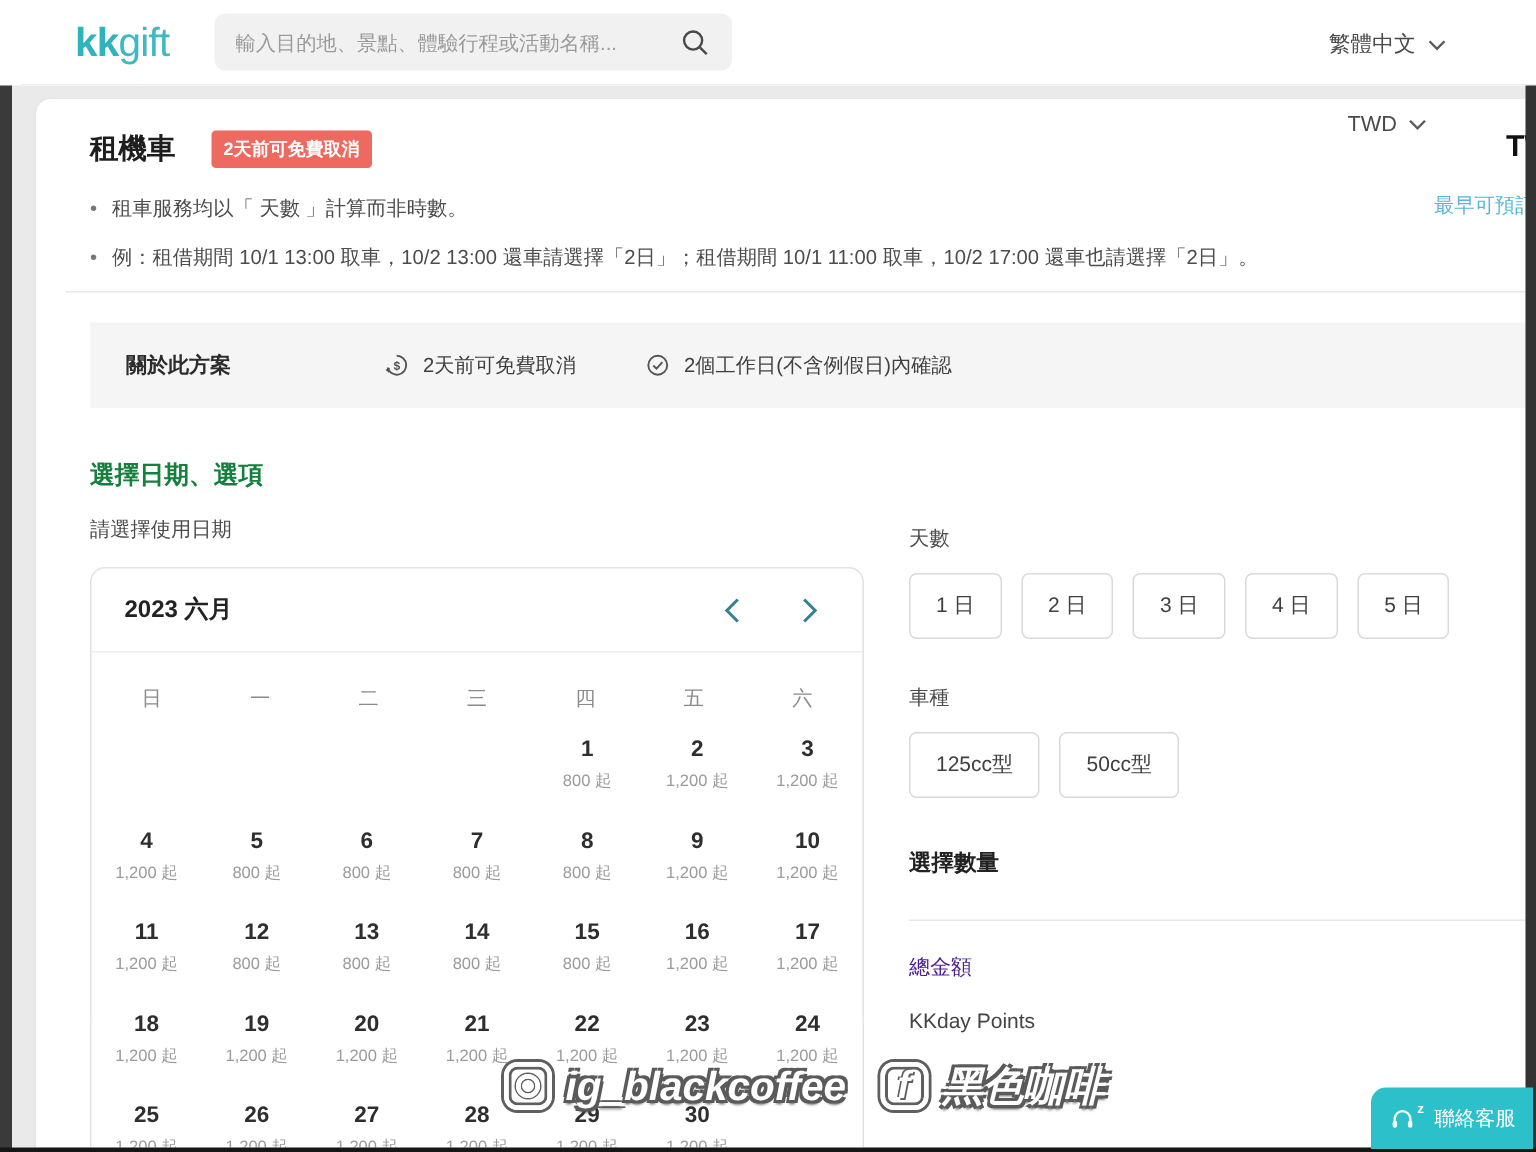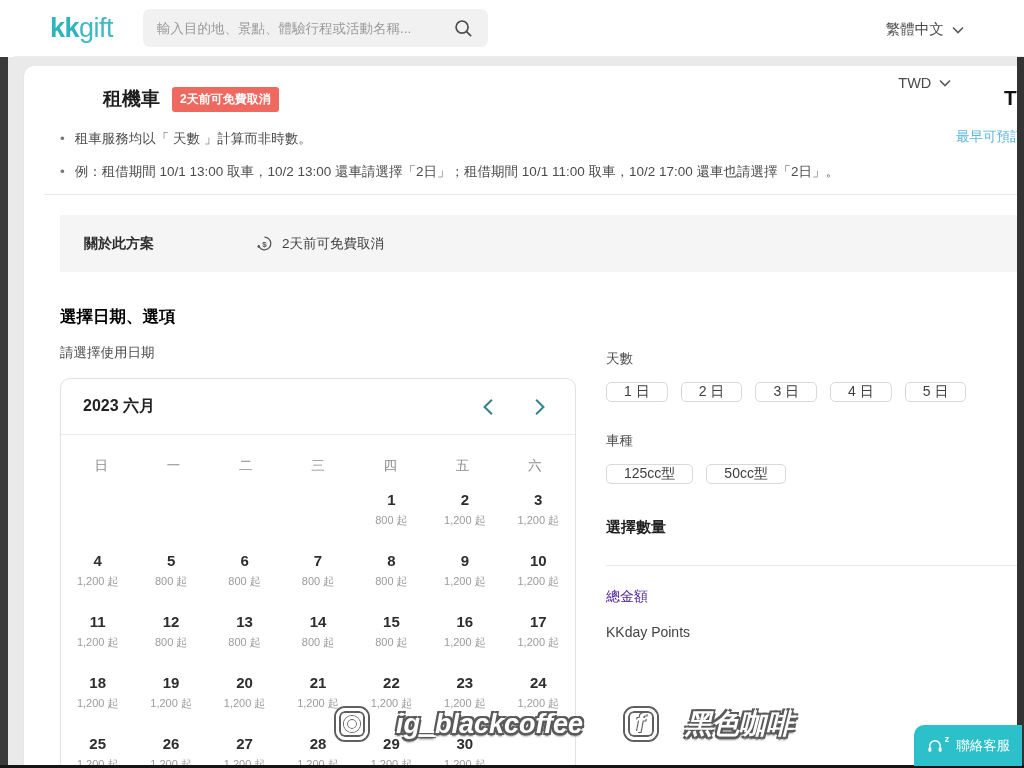--- a/index.html
+++ b/index.html
@@ -25,38 +25,38 @@
   
   .page-bg { position:absolute; left:8px; right:7px; top:57px; bottom:3px; background:#eaeaea; z-index:1; }
   .frame-left  { position:absolute; left:0; top:57px; bottom:0; width:8px; background:#3a3a3a; z-index:20; }
   .frame-right { position:absolute; right:0; top:57px; bottom:0; width:7px; background:#333; z-index:20; }
   .frame-bottom{ position:absolute; left:0; right:0; bottom:0; height:3px; background:#161616; z-index:21; }
 
   
   .card { position:absolute; left:24px; right:7px; top:66px; bottom:3px; background:#fff;
           border-radius:10px 0 0 0; overflow:hidden; z-index:2; box-shadow:0 1px 3px rgba(0,0,0,.05); }
   .card-inner { padding:20px 0 0 36px; }
-  .title-row { display:flex; align-items:center; gap:12px;margin-left:43px; }
+  .title-row { display:flex; align-items:center; gap:24px; }
   .product-title { font-size:19px; font-weight:700; color:#1e1e1e; }
   .badge { background:#ee6a60; color:#fff; font-size:12px; font-weight:700; padding:4px 8px; border-radius:3px; }
   .bullets { list-style:none; margin-top:17px; }
   .bullets li { display:flex; gap:10px; font-size:13.5px; color:#4c4c4c; margin-bottom:13px; line-height:1.45; }
   .bullets .dot { color:#777; }
   .card-divider { height:1px; background:#e8e8e8; margin:8px 0 0 -16px; }
 
   .about-bar { margin-top:20px; background:#f5f5f5; height:57px; display:flex; align-items:center; padding:0 24px; }
   .about-label { font-size:14px; font-weight:700; color:#2c2c2c; width:172px; }
   .about-item { display:flex; align-items:center; gap:9px; font-size:13.5px; color:#3f3f3f; margin-right:46px; }
 
   .top-price { position:absolute; top:87px; left:1004px; font-size:20px; font-weight:700; color:#111;
                z-index:6; white-space:nowrap; }
   .earliest  { position:absolute; top:128px; left:956px; font-size:13.5px; color:#58b6d6;
                z-index:6; white-space:nowrap; }
 
-  .section-title { margin-top:34px; font-size:16.5px; font-weight:700; color:#000000; }
+  .section-title { margin-top:34px; font-size:16.5px; font-weight:700; color:#15803d; }
   .columns { display:flex; margin-top:16px; }
   .cal-col { width:516px; flex:none; }
   .small-label { font-size:13.5px; color:#4c4c4c; }
   .date-label { margin-bottom:16px; }
 
   
   .calendar { border:1px solid #e2e2e2; border-radius:10px; background:#fff; }
   .cal-head { display:flex; align-items:center; padding:17px 22px; border-bottom:1px solid #ececec; }
   .cal-title { font-size:16px; font-weight:700; color:#222; }
   .cal-nav { margin-left:auto; display:flex; gap:36px; padding-right:6px; }
@@ -65,36 +65,36 @@
   .wd { text-align:center; font-size:13.5px; color:#8b8b8b; }
   .cal-row { display:grid; grid-template-columns:repeat(7,1fr); }
   .cal-cell { height:61px; display:flex; flex-direction:column; align-items:center; justify-content:center; cursor:pointer; }
   .cal-day { font-size:15px; font-weight:700; color:#2e2e2e; }
   .cal-price { font-size:11px; color:#9b9b9b; margin-top:5px; white-space:nowrap; }
 
   
   .opt-col { flex:1; margin-left:30px; min-width:0; }
   .opt-label { margin:6px 0 14px; }
   .btn-row { display:flex; gap:13px; }
-  .opt-btn { background:#fff; border:1px solid #d9d9d9; border-radius:5px; padding:0 17px;
+  .opt-btn { background:#fff; border:1px solid #d9d9d9; border-radius:5px; padding:12px 17px;
              font-size:14px; color:#3f3f3f; font-family:inherit; cursor:pointer; white-space:nowrap; }
   .vehicle-label { margin-top:30px; }
   .qty-title { margin-top:34px; font-size:15px; font-weight:700; color:#222; }
   .unit-row { display:flex; align-items:center; margin-top:24px; }
   .unit-label { font-size:15px; font-weight:700; color:#222; }
   .unit-price { margin-left:auto; font-size:14px; color:#6f6f6f; white-space:nowrap; }
   .stepper { width:30px; height:30px; border:1px solid #bdbdbd; border-radius:50%; margin-left:8px;
              flex:none; position:relative; background:#fff; cursor:pointer; }
   .stepper::after { content:""; position:absolute; left:8px; right:8px; top:14px; height:2px; background:#bbb; }
   .opt-divider { height:1px; background:#e8e8e8; margin-top:28px; }
   .total-label { margin-top:22px; font-size:14px; color:#4c1d95; }
   .points-label { margin-top:18px; font-size:14px; color:#444; }
 
   
-  .watermark { position:absolute; top:706px; left:336px; z-index:15; display:flex; align-items:center; gap:28px; }
+  .watermark { position:absolute; top:706px; left:336px; z-index:15; display:flex; align-items:center; gap:9px; }
   .wm-text { font-size:27px; font-weight:700; font-style:italic; color:#fff;
              text-shadow:-2px -2px 0 #5a5a5a, 2px -2px 0 #5a5a5a, -2px 2px 0 #5a5a5a, 2px 2px 0 #5a5a5a, 0 3px 2px #4a4a4a; }
   .wm-icon { width:32px; height:32px; border:3px solid #fff; border-radius:9px; position:relative; flex:none;
              box-shadow:0 0 0 2px #5f5f5f, inset 0 0 0 2px #5f5f5f; }
   .ig-icon::after { content:""; position:absolute; inset:5px; border:3px solid #fff; border-radius:50%;
                     box-shadow:0 0 0 1px #5f5f5f, inset 0 0 0 1px #5f5f5f; }
   .fb-icon::after { content:"f"; position:absolute; left:8px; top:-3px; font-size:26px; font-weight:700;
                     font-style:italic; color:#fff; text-shadow:-1px -1px 0 #5f5f5f, 1px 1px 0 #5f5f5f; }
 
   
@@ -174,20 +174,29 @@
         <span class="about-label">關於此方案</span>
         <span class="about-item">
           <span style="line-height:0;">
             <svg width="17" height="17" viewBox="0 0 20 20">
               <path d="M10 2.6 a7.4 7.4 0 1 1 -7.2 9.1" fill="none" stroke="#555" stroke-width="1.5"></path>
               <path d="M1.1 13.6 l3.6 -1.4 -0.7 3.8 z" fill="#555"></path>
               <text x="10" y="13.8" font-size="9.5" text-anchor="middle" fill="#555" font-weight="bold">$</text>
             </svg>
           </span>
           <span>2天前可免費取消</span>
+        </span>
+        <span class="about-item">
+          <span style="line-height:0;">
+            <svg width="17" height="17" viewBox="0 0 20 20" fill="none" stroke="#555" stroke-width="1.5">
+              <circle cx="10" cy="10" r="7.4"></circle>
+                <polyline points="6.5,10.2 9,12.7 13.6,7.6"></polyline>
+            </svg>
+          </span>
+          <span>2個工作日(不含例假日)內確認</span>
         </span>
       </div>
 
       <div class="section-title">選擇日期、選項</div>
 
       <div class="columns">
 
         <div class="cal-col">
           <div class="small-label date-label">請選擇使用日期</div>
           <div class="calendar">

